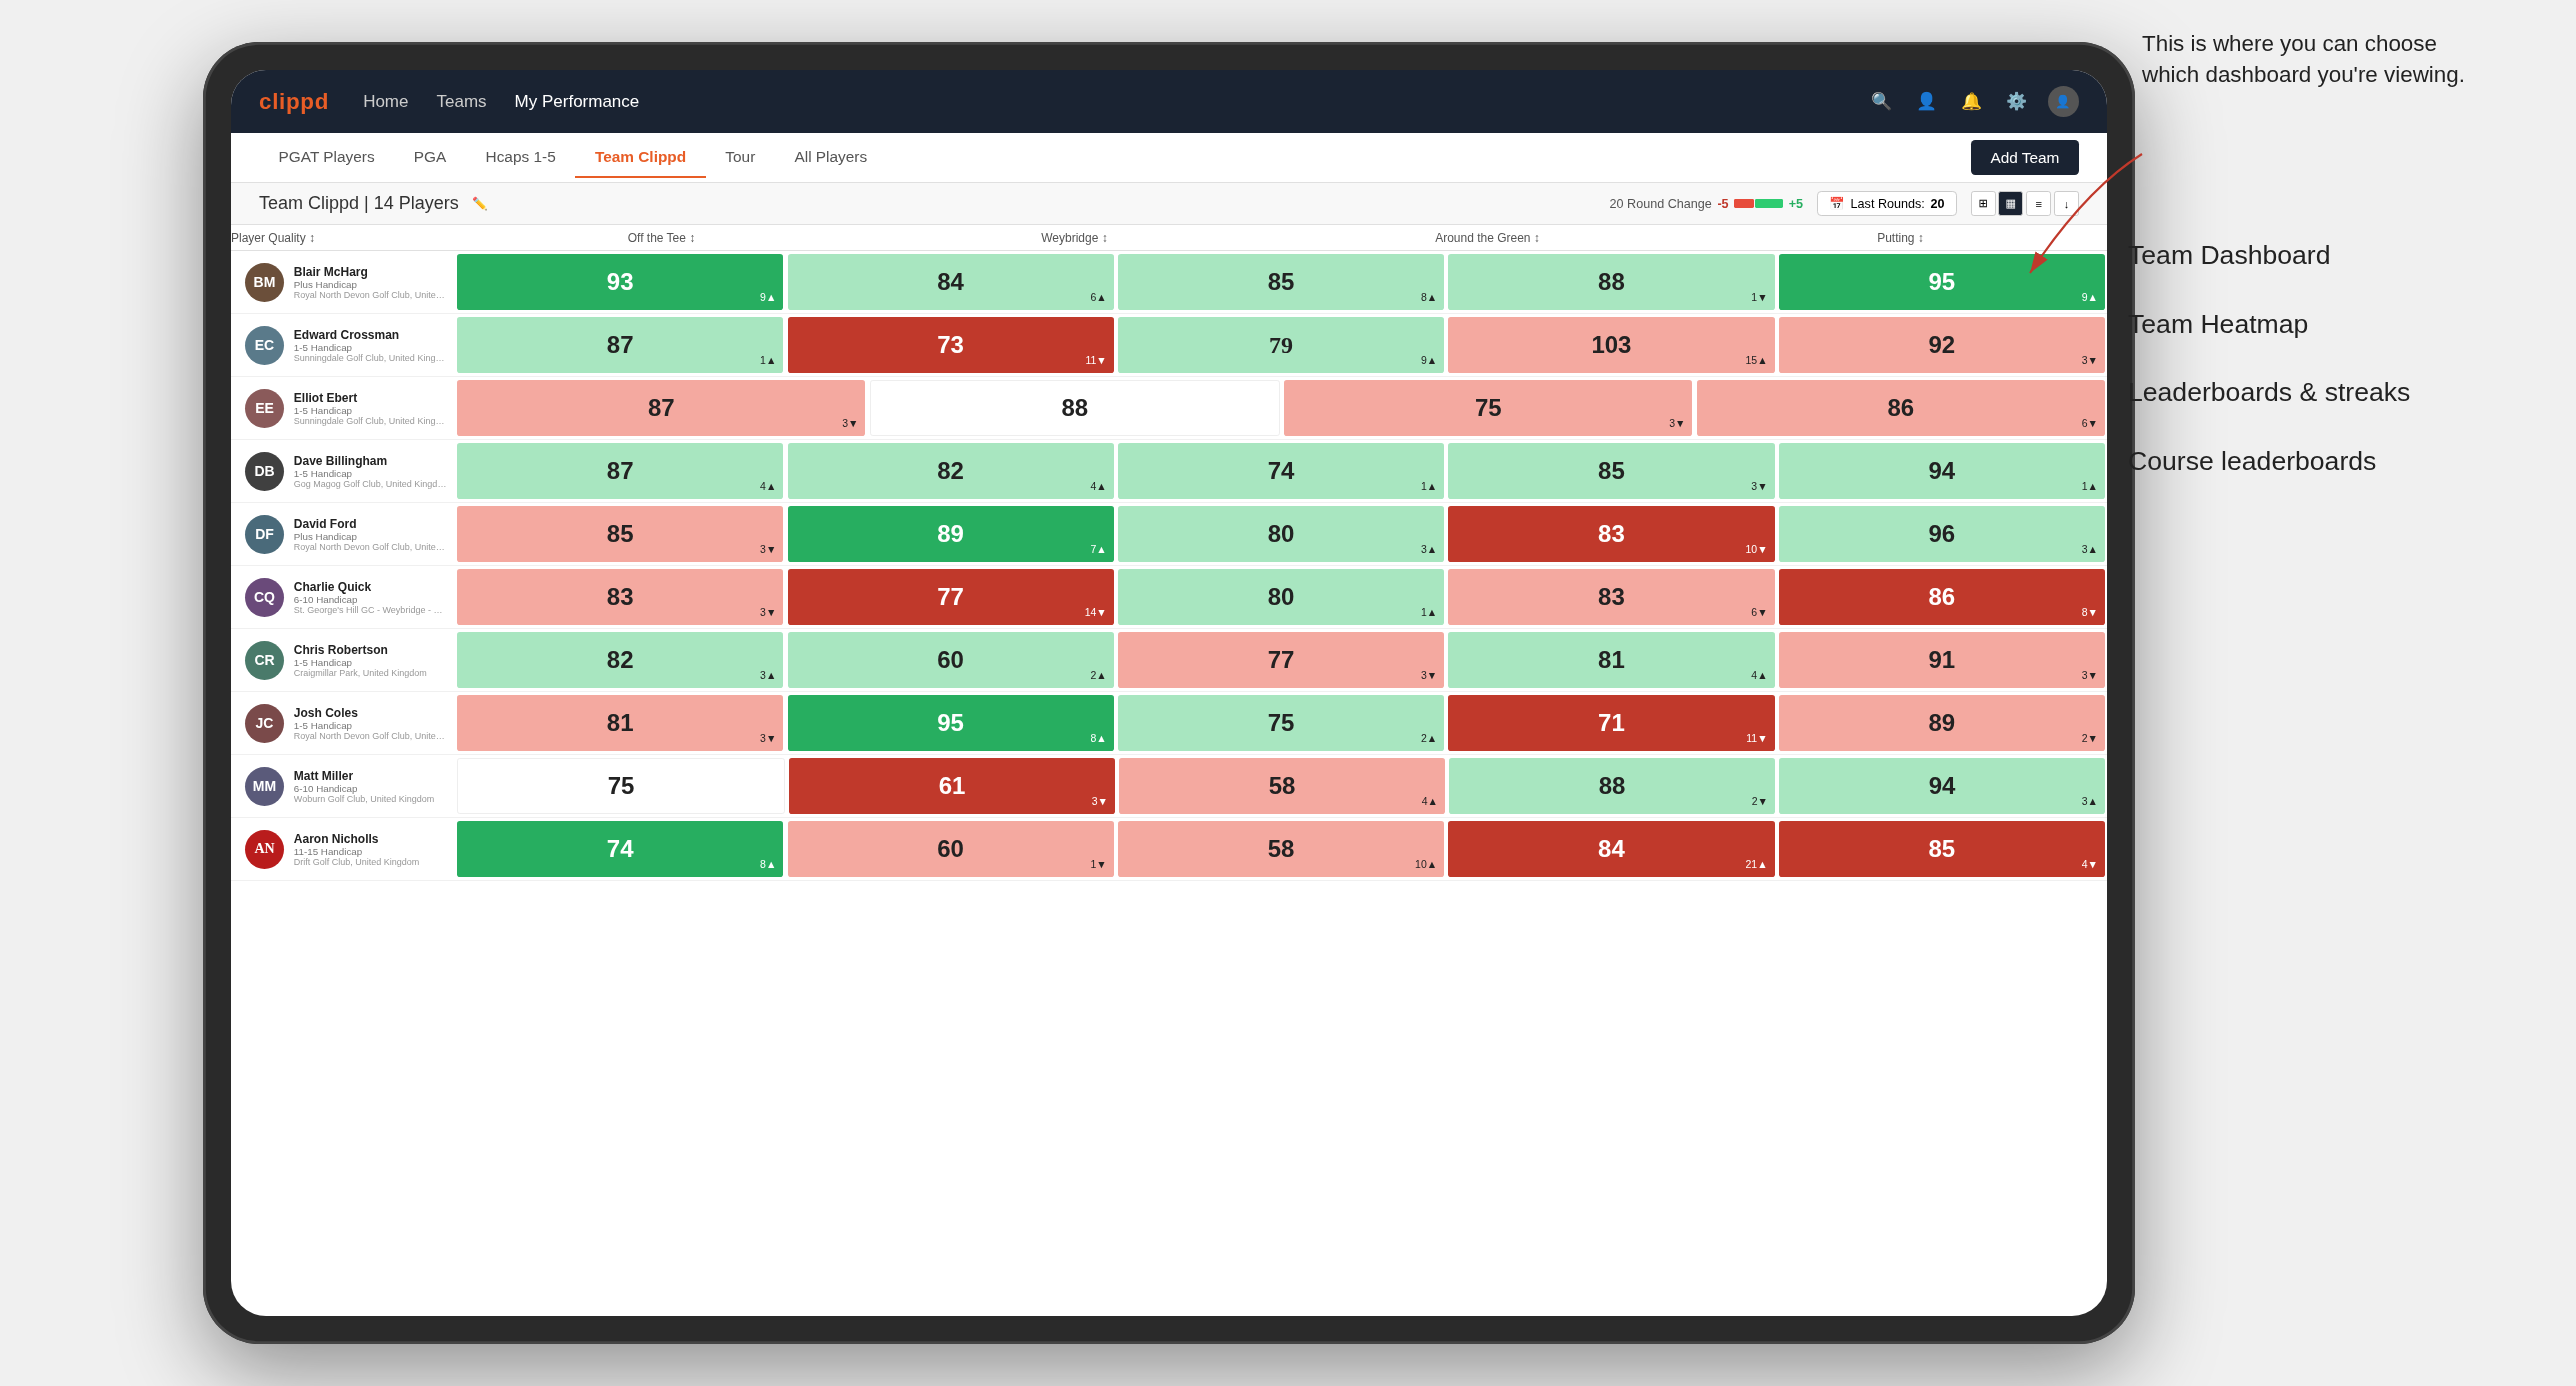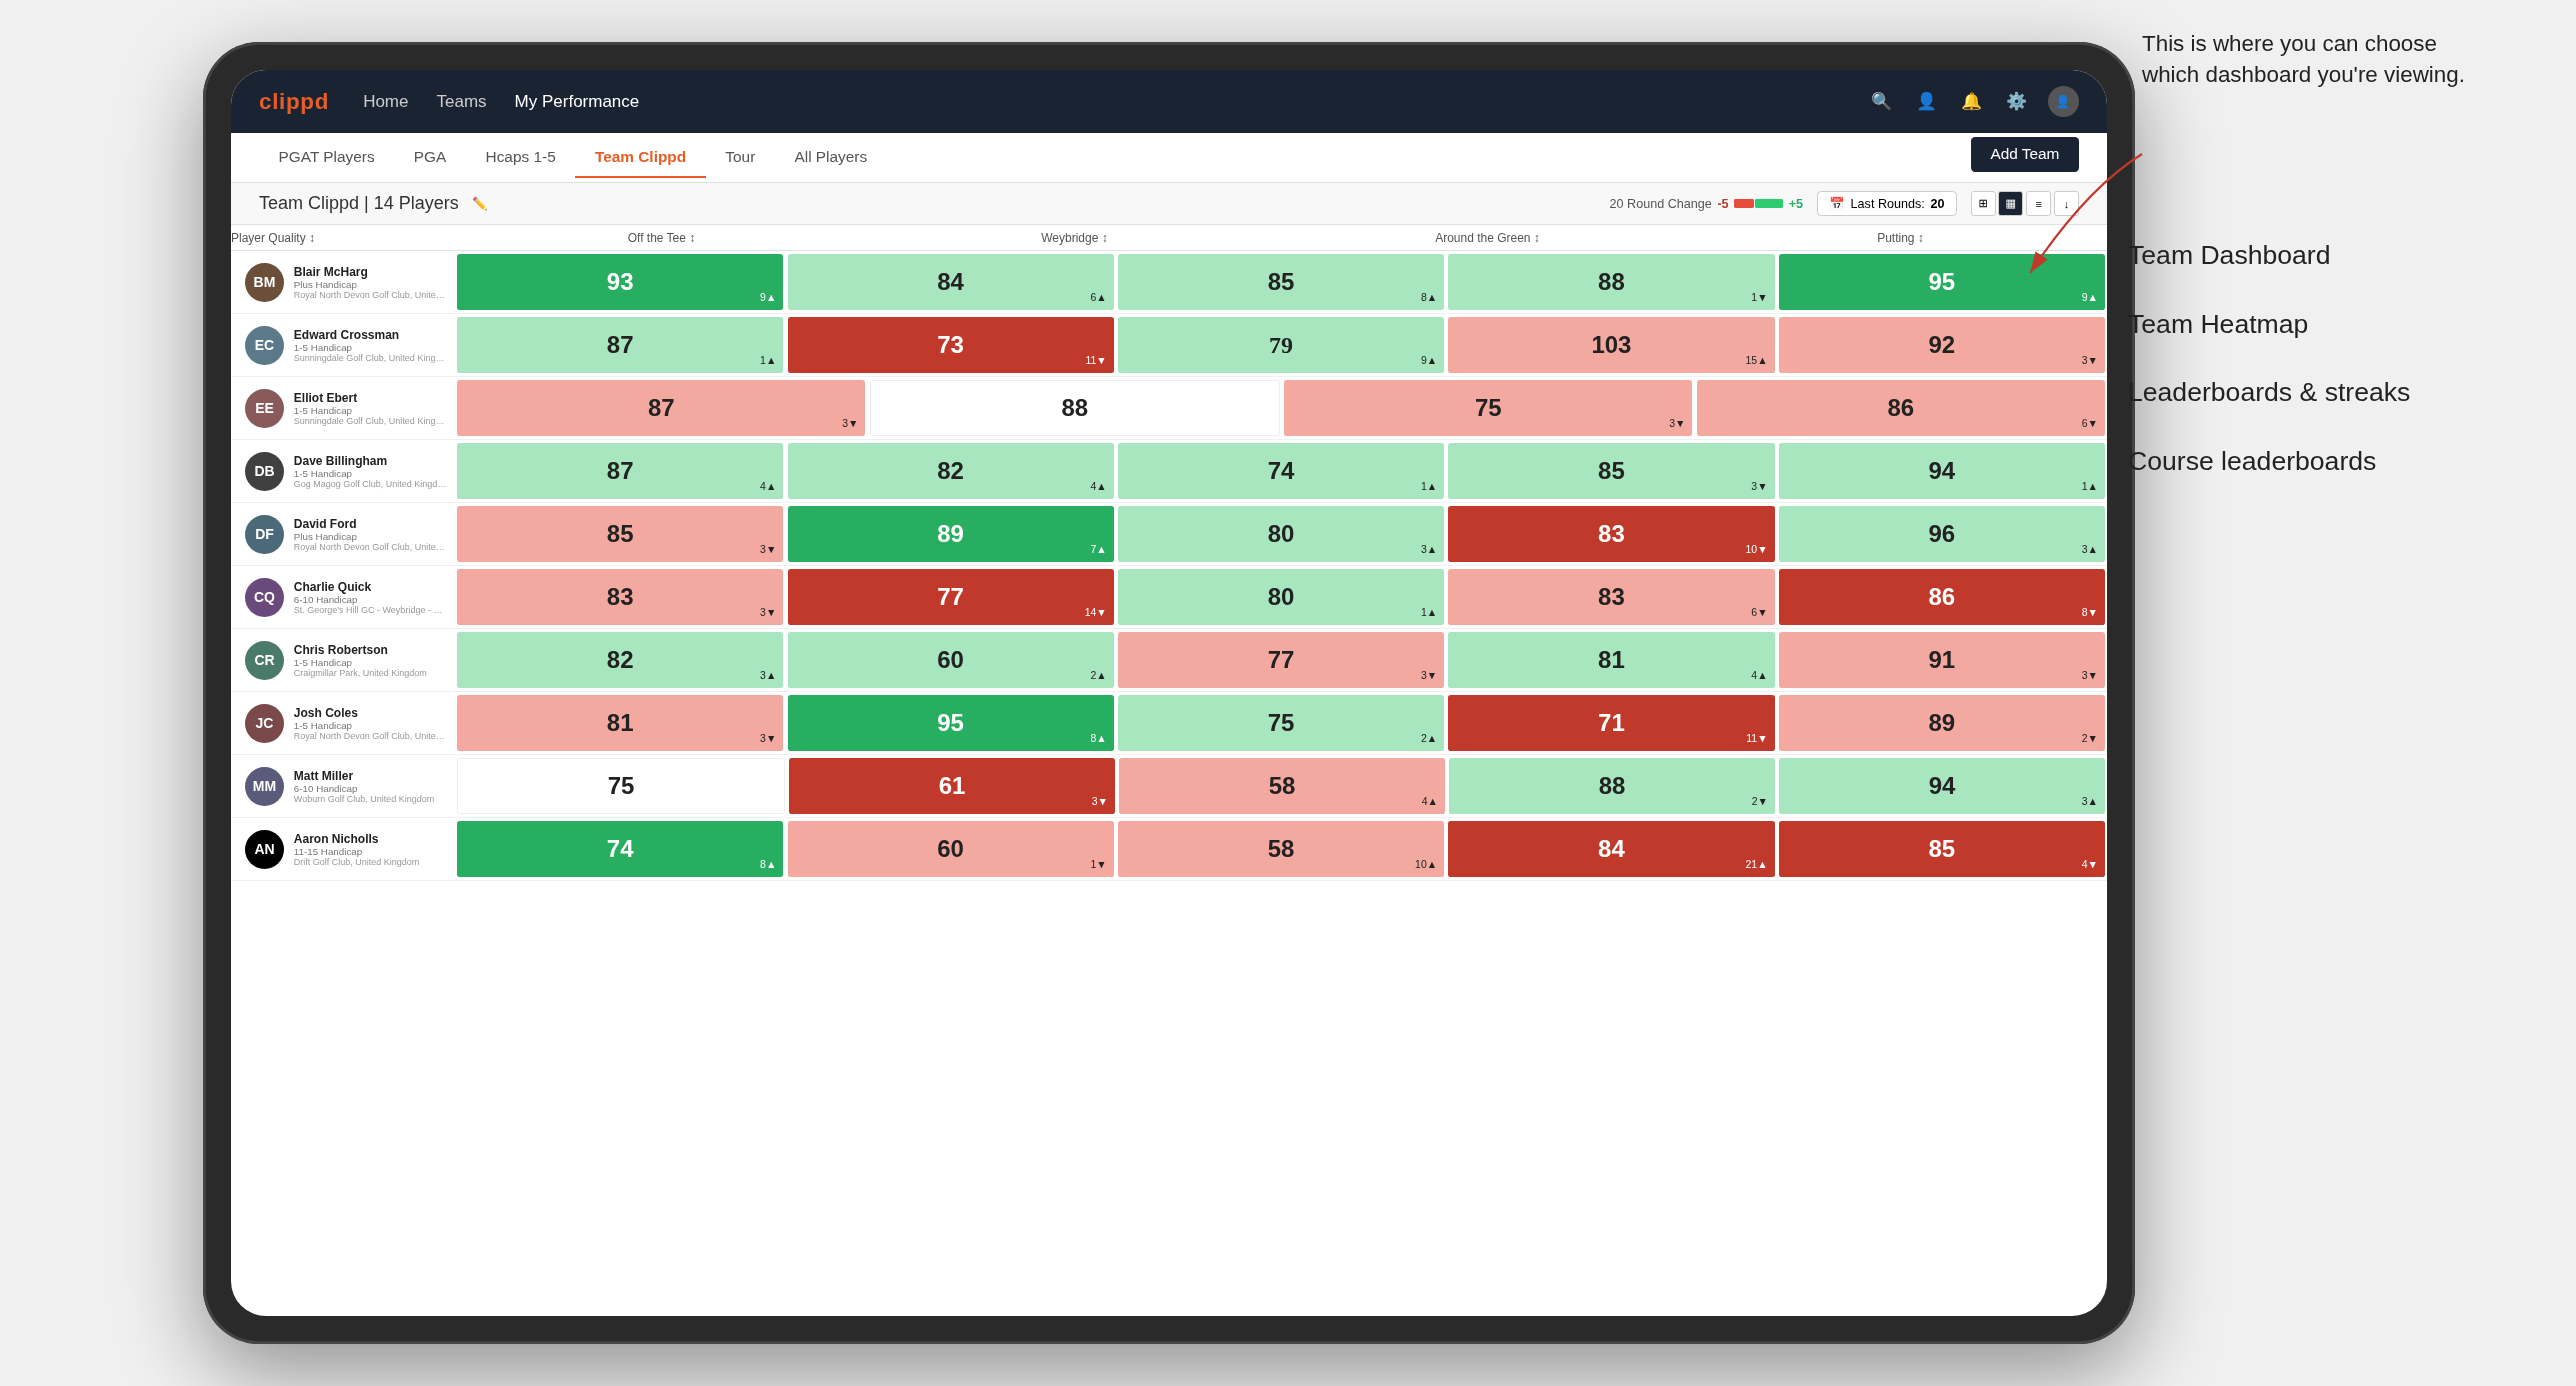--- a/index.html
+++ b/index.html
@@ -111,21 +111,21 @@
       color: #fff;
       font-size: 12.6px;
       cursor: pointer;
     }
 
     
     .sub-nav {
       background: #fff;
       height: 50px;
       display: flex;
-      align-items: flex-start;
+      align-items: center;
       padding: 4px 28px;
       border-bottom: 0.7px solid #e0e0e0;
       flex-shrink: 0;
       justify-content: space-between;
     }
     .sub-nav-links {
       display: flex;
       gap: 0;
       height: 100%;
     }
@@ -648,21 +648,21 @@
               <span class="stat-main" style="color: rgb(34, 34, 34);">88</span>
               <span class="stat-sub" style="color: rgb(34, 34, 34);">2▼</span>
             </div>
             <div class="stat-cell" style="background: rgb(168, 230, 192);">
               <span class="stat-main" style="color: rgb(34, 34, 34);">94</span>
               <span class="stat-sub" style="color: rgb(34, 34, 34);">3▲</span>
             </div>
           </div>
           <div class="player-row">
             <div class="player-info">
-              <div class="player-avatar" style="background: #000000;">AN</div>
+              <div class="player-avatar" style="background: #b91c1c; font-family: Liberation Serif, serif;">AN</div>
               <div class="player-details">
                 <div class="player-name">Aaron Nicholls</div>
                 <div class="player-hcap">11-15 Handicap</div>
                 <div class="player-club">Drift Golf Club, United Kingdom</div>
               </div>
             </div>
             <div class="stat-cell" style="background: rgb(39, 174, 96);">
               <span class="stat-main" style="color: rgb(255, 255, 255);">74</span>
               <span class="stat-sub" style="color: rgb(255, 255, 255);">8▲</span>
             </div>

